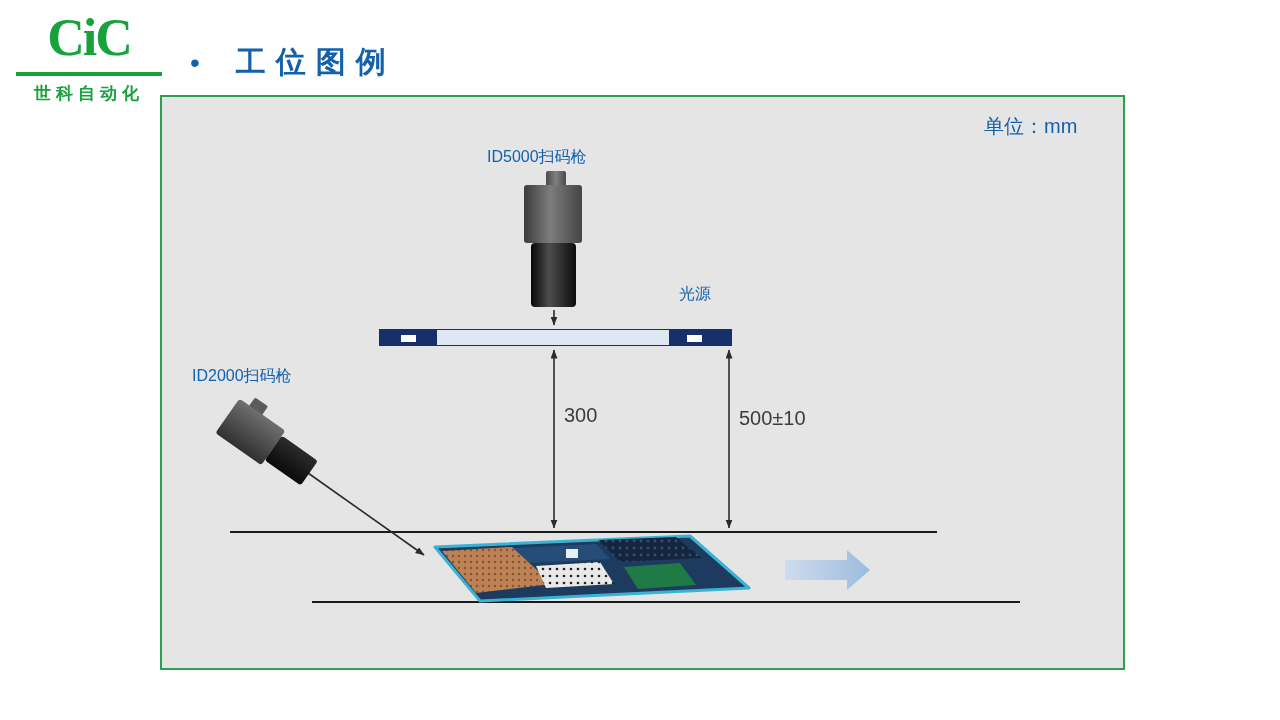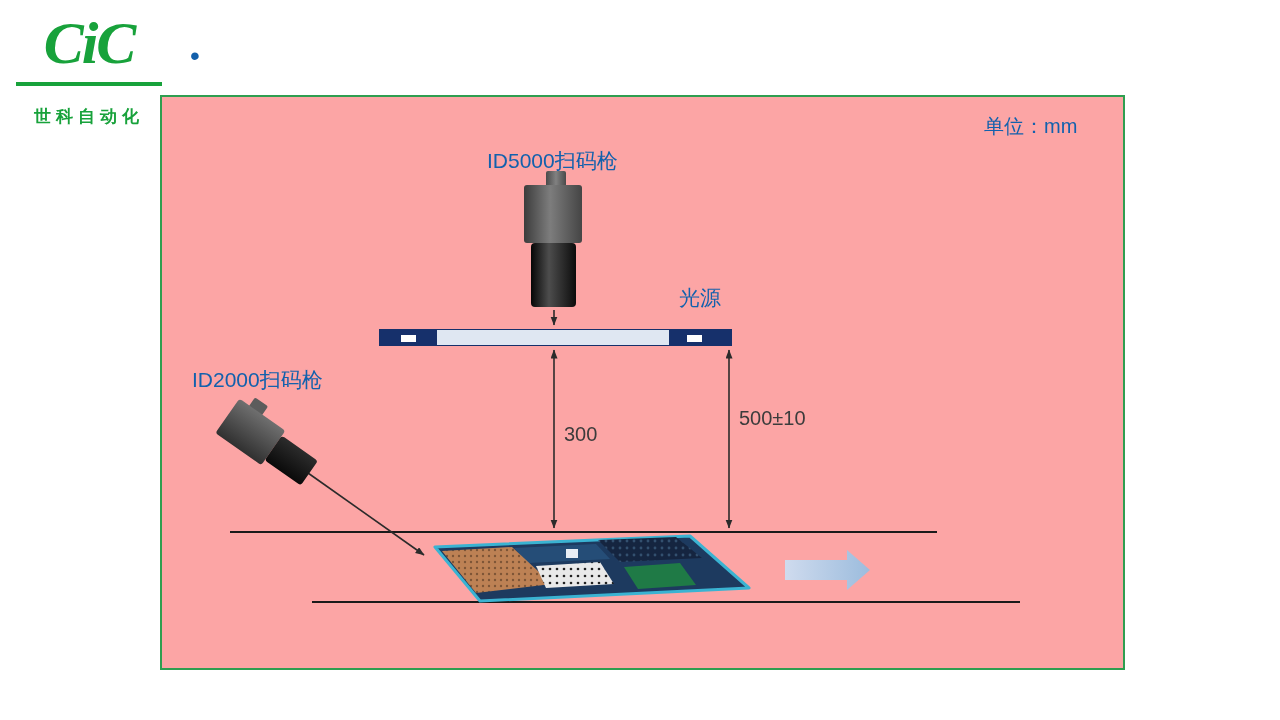--- a/index.html
+++ b/index.html
@@ -2,35 +2,35 @@
 <html><head>
 <meta charset="utf-8">
 <style>
   *{margin:0;padding:0;box-sizing:border-box}
   html,body{width:1280px;height:720px;background:#fff;overflow:hidden;
     font-family:"Liberation Sans",sans-serif}
   .page{position:relative;width:1280px;height:720px;background:#fff}
 
   
   .logo{position:absolute;left:14px;top:4px;width:150px;text-align:center}
-  .logo-text{font-family:"Liberation Serif",serif;font-style:italic;font-weight:700;
-    font-size:60px;line-height:1.3;color:#18a23b;letter-spacing:-2px}
+  .logo-text{font-family:"Liberation Serif",serif;font-weight:700;
+    font-size:52px;line-height:1.3;color:#18a23b;letter-spacing:-2px}
   .logo-underline{height:4px;background:#18a23b;margin:0 2px}
-  .logo-sub{margin-top:19px;font-size:17px;font-weight:700;color:#18a23b;
+  .logo-sub{margin-top:6px;font-size:17px;font-weight:700;color:#18a23b;
     letter-spacing:5px;white-space:nowrap}
   .title-row{position:absolute;left:190px;top:42px;display:flex;align-items:center;gap:36px}
   .bullet{color:#1360ab;font-size:28px;line-height:1}
   .title{color:#1360ab;font-size:30px;font-weight:700;letter-spacing:10px}
 
   
   .diagram{position:absolute;left:160px;top:95px;width:965px;height:575px;
-    border:2px solid #2f9e50;background:#fca5a5}
+    border:2px solid #2f9e50;background:#e5e5e5}
   .overlay{position:absolute;left:0;top:0;width:961px;height:571px}
 
-  .lbl{position:absolute;font-size:21px;color:#1261ad;white-space:nowrap}
+  .lbl{position:absolute;font-size:16px;color:#1261ad;white-space:nowrap}
   .dim{position:absolute;font-size:20px;color:#3c3c3c;white-space:nowrap}
   .unit{position:absolute;left:822px;top:16px;font-size:20px;color:#1261ad;white-space:nowrap}
 
   
   .cam-top-connector{position:absolute;left:384px;top:74px;width:20px;height:16px;
     background:linear-gradient(90deg,#4a4a4a,#818181,#4a4a4a);border-radius:2px}
   .cam-top-body{position:absolute;left:362px;top:88px;width:58px;height:58px;
     background:linear-gradient(90deg,#3c3c3c,#7d7d7d 45%,#454545);border-radius:3px}
   .cam-top-lens{position:absolute;left:369px;top:146px;width:45px;height:64px;
     background:linear-gradient(90deg,#060606,#4d4d4d 40%,#0c0c0c);border-radius:4px}
@@ -57,20 +57,21 @@
 <div class="page">
 
   <div class="logo">
     <div class="logo-text">CiC</div>
     <div class="logo-underline"></div>
     <div class="logo-sub">世科自动化</div>
   </div>
 
   <div class="title-row">
     <span class="bullet">•</span>
+    <h1 class="title">工位图例</h1>
   </div>
 
   <div class="diagram">
 
     <svg class="overlay" viewBox="0 0 961 571">
       <defs>
         <marker id="ah" markerWidth="10" markerHeight="8" refX="8.5" refY="3.5" orient="auto-start-reverse" markerUnits="userSpaceOnUse">
           <path d="M0,0 L9,3.5 L0,7 Z" fill="#2b2b2b"></path>
         </marker>
         <pattern id="pat-copper" width="6" height="6" patternUnits="userSpaceOnUse">
@@ -130,17 +131,17 @@
     </div>
     <div class="lbl" style="left:30px;top:269px">ID2000扫码枪</div>
 
     <div class="light-bar">
       <div class="bar-center"></div>
       <div class="bar-mark-left"></div>
       <div class="bar-mark-right"></div>
     </div>
     <div class="lbl" style="left:517px;top:187px">光源</div>
 
-    <div class="dim" style="left:402px;top:326px">300</div>
+    <div class="dim" style="left:402px;top:307px">300</div>
     <div class="dim" style="left:577px;top:310px">500±10</div>
 
   </div>
 </div>
 
 </body></html>

